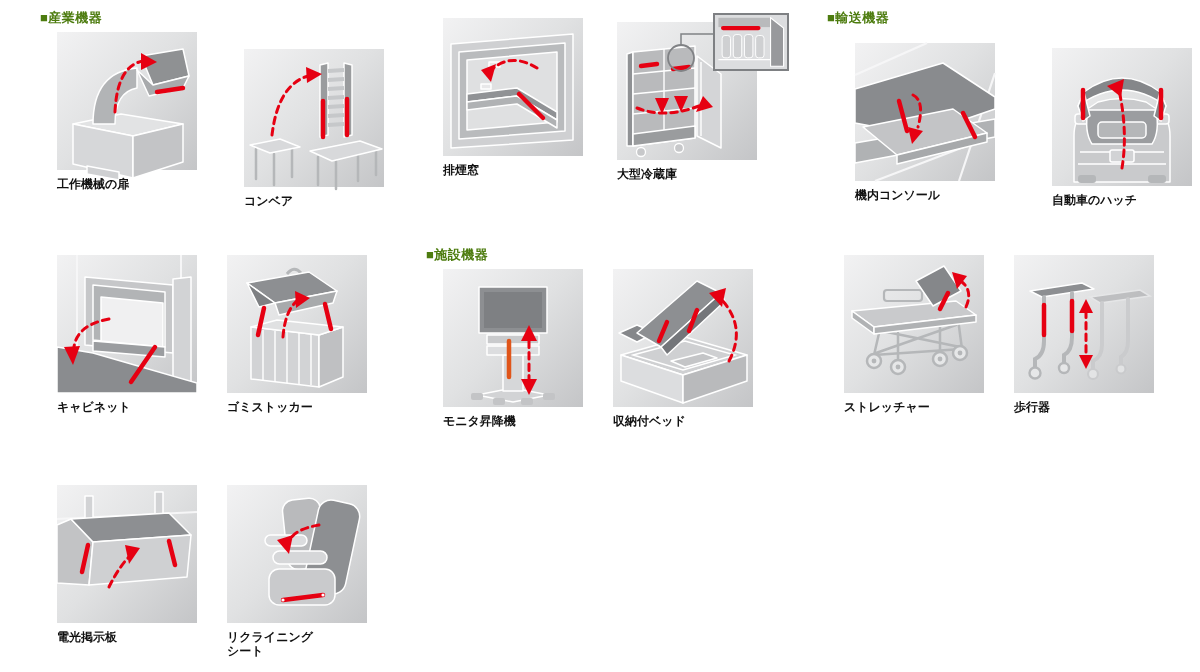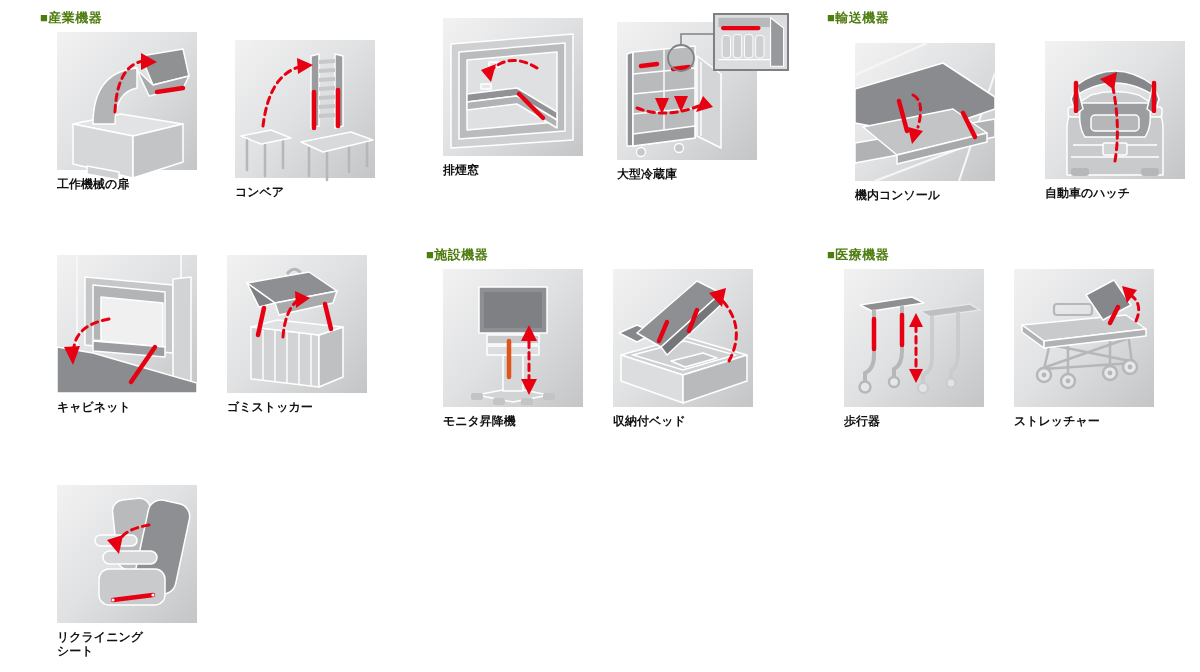--- a/index.html
+++ b/index.html
@@ -53,21 +53,21 @@
         <polygon class="ow" fill="#8f9193" points="84,24 126,17 132,44 96,53"></polygon>
         <polygon class="ow" fill="#a8aaac" points="80,38 96,53 132,44 126,56 92,64"></polygon>
         <g>
           <path class="rd" d="M58,80 Q60,34 86,29"></path>
           <polygon class="rh" points="84,21 100,30 84,38"></polygon>
           <line class="rb" x1="100" y1="60" x2="126" y2="56"></line>
         </g>
       </svg>
       <figcaption class="caption">工作機械の扉</figcaption>
     </figure>
-    <figure class="tile" style="margin:8px">
+    <figure class="tile" style="margin:17px">
       <svg class="art" viewBox="0 0 140 138">
         <g class="fr">
           <line x1="12" y1="100" x2="12" y2="130"></line>
             <line x1="30" y1="105" x2="30" y2="136"></line>
             <line x1="48" y1="100" x2="48" y2="128"></line>
           <line x1="74" y1="108" x2="74" y2="136"></line>
             <line x1="92" y1="112" x2="92" y2="140"></line>
             <line x1="114" y1="102" x2="114" y2="132"></line>
             <line x1="132" y1="100" x2="132" y2="126"></line>
         </g>
@@ -174,21 +174,21 @@
         <polygon class="ow" fill="#a7a9ab" points="42,112 132,90 132,99 42,121"></polygon>
         <g>
           <line class="rb" x1="44" y1="58" x2="52" y2="88"></line>
           <path class="rd" d="M58,52 Q70,58 63,84"></path>
           <polygon class="rh" points="53,84 68,88 57,101"></polygon>
           <line class="rb" x1="108" y1="70" x2="120" y2="94"></line>
         </g>
       </svg>
       <figcaption class="caption">機内コンソール</figcaption>
     </figure>
-    <figure class="tile" style="margin:9px">
+    <figure class="tile" style="margin:16px">
       <svg class="art" viewBox="0 0 140 138">
         <path class="ow" fill="#c9cacc" d="M22,134 L22,88 Q22,70 34,62 L46,54 Q70,47 94,54 L106,62 Q118,70 118,88 L118,134 Z"></path>
         <rect class="ow" fill="#d6d7d9" x="23" y="66" width="17" height="10" rx="3"></rect>
         <rect class="ow" fill="#d6d7d9" x="100" y="66" width="17" height="10" rx="3"></rect>
         <path class="ow" fill="#9b9da0" d="M36,62 L104,62 Q108,84 100,96 L40,96 Q32,84 36,62 Z"></path>
         <rect class="ow" fill="#b5b7b9" x="46" y="74" width="48" height="16" rx="4"></rect>
         <path class="ln" d="M28,104 L112,104 M26,116 L114,116"></path>
         <rect class="ow" fill="#d2d3d5" x="58" y="102" width="24" height="12" rx="2"></rect>
         <rect fill="#b5b7b9" x="26" y="127" width="18" height="8" rx="3"></rect>
         <rect fill="#b5b7b9" x="96" y="127" width="18" height="8" rx="3"></rect>
@@ -298,50 +298,21 @@
           <path class="rd" d="M116,92 Q134,58 108,30"></path>
           <polygon class="rh" points="96,24 113,19 109,38"></polygon>
         </g>
       </svg>
       <figcaption class="caption">収納付ベッド</figcaption>
     </figure>
   </div>
 </section>
 
 <section class="group" style="left:827px;top:248px;">
-  <h3 class="g-title">■医療機器</h3>
-  <div class="tiles">
-    <figure class="tile" style="margin:0">
-      <svg class="art" viewBox="0 0 140 138">
-        <g opacity="0.85">
-          <polygon points="76,42 126,35 136,41 86,48" fill="#b9babc" stroke="#e7e8e9" stroke-width="1.5"></polygon>
-          <g stroke="#c9cacc" stroke-width="4" fill="none" stroke-linecap="round">
-            <path d="M88,48 L88,90 Q88,102 79,106 L79,114"></path>
-            <path d="M114,44 L114,86 Q114,98 107,102 L107,110"></path>
-          </g>
-          <circle cx="79" cy="119" r="5" fill="#e6e7e8" stroke="#c9cacc" stroke-width="2.2"></circle>
-          <circle cx="107" cy="114" r="4.5" fill="#e6e7e8" stroke="#c9cacc" stroke-width="2.2"></circle>
-        </g>
-        <polygon class="ow" fill="#8d8f92" points="16,36 68,28 80,34 28,42"></polygon>
-        <g stroke="#b5b7b9" stroke-width="4" fill="none" stroke-linecap="round">
-          <path d="M30,42 L30,86 Q30,100 21,104 L21,112"></path>
-          <path d="M58,38 L58,82 Q58,96 50,100 L50,108"></path>
-        </g>
-        <circle cx="21" cy="118" r="5.5" fill="#e6e7e8" stroke="#b5b7b9" stroke-width="2.4"></circle>
-        <circle cx="50" cy="113" r="5" fill="#e6e7e8" stroke="#b5b7b9" stroke-width="2.4"></circle>
-        <g>
-          <line class="rb" x1="30" y1="50" x2="30" y2="80"></line>
-          <line class="rb" x1="58" y1="46" x2="58" y2="76"></line>
-          <line class="rd" x1="72" y1="56" x2="72" y2="102"></line>
-          <polygon class="rh" points="65,58 79,58 72,44"></polygon>
-          <polygon class="rh" points="65,100 79,100 72,114"></polygon>
-        </g>
-      </svg>
-      <figcaption class="caption">歩行器</figcaption>
-    </figure>
+  <div class="tiles">
     <figure class="tile" style="margin:0">
       <svg class="art" viewBox="0 0 140 138">
         <g class="fr">
           <path d="M36,74 L30,100 M114,64 L118,94 M32,98 L112,70 M38,76 L116,92 M30,100 L118,94"></path>
           <path d="M54,78 L54,106 M96,70 L96,98"></path>
         </g>
         <circle cx="30" cy="106" r="7" fill="#e6e7e8" stroke="#b5b7b9" stroke-width="2.5"></circle>
         <circle cx="54" cy="112" r="7" fill="#e6e7e8" stroke="#b5b7b9" stroke-width="2.5"></circle>
         <circle cx="96" cy="104" r="7" fill="#e6e7e8" stroke="#b5b7b9" stroke-width="2.5"></circle>
         <circle cx="116" cy="98" r="7" fill="#e6e7e8" stroke="#b5b7b9" stroke-width="2.5"></circle>
@@ -355,25 +326,70 @@
         <polygon class="ow" fill="#b0b2b4" points="30,72 132,60 132,67 30,79"></polygon>
         <polygon class="ow" fill="#85878a" points="72,26 100,11 117,36 89,51"></polygon>
         <g>
           <line class="rb" x1="96" y1="54" x2="104" y2="38"></line>
           <path class="rd" d="M122,52 Q129,36 118,27"></path>
           <polygon class="rh" points="108,17 123,21 113,34"></polygon>
         </g>
       </svg>
       <figcaption class="caption">ストレッチャー</figcaption>
     </figure>
+    <figure class="tile" style="margin:0">
+      <svg class="art" viewBox="0 0 140 138">
+        <g opacity="0.85">
+          <polygon points="76,42 126,35 136,41 86,48" fill="#b9babc" stroke="#e7e8e9" stroke-width="1.5"></polygon>
+          <g stroke="#c9cacc" stroke-width="4" fill="none" stroke-linecap="round">
+            <path d="M88,48 L88,90 Q88,102 79,106 L79,114"></path>
+            <path d="M114,44 L114,86 Q114,98 107,102 L107,110"></path>
+          </g>
+          <circle cx="79" cy="119" r="5" fill="#e6e7e8" stroke="#c9cacc" stroke-width="2.2"></circle>
+          <circle cx="107" cy="114" r="4.5" fill="#e6e7e8" stroke="#c9cacc" stroke-width="2.2"></circle>
+        </g>
+        <polygon class="ow" fill="#8d8f92" points="16,36 68,28 80,34 28,42"></polygon>
+        <g stroke="#b5b7b9" stroke-width="4" fill="none" stroke-linecap="round">
+          <path d="M30,42 L30,86 Q30,100 21,104 L21,112"></path>
+          <path d="M58,38 L58,82 Q58,96 50,100 L50,108"></path>
+        </g>
+        <circle cx="21" cy="118" r="5.5" fill="#e6e7e8" stroke="#b5b7b9" stroke-width="2.4"></circle>
+        <circle cx="50" cy="113" r="5" fill="#e6e7e8" stroke="#b5b7b9" stroke-width="2.4"></circle>
+        <g>
+          <line class="rb" x1="30" y1="50" x2="30" y2="80"></line>
+          <line class="rb" x1="58" y1="46" x2="58" y2="76"></line>
+          <line class="rd" x1="72" y1="56" x2="72" y2="102"></line>
+          <polygon class="rh" points="65,58 79,58 72,44"></polygon>
+          <polygon class="rh" points="65,100 79,100 72,114"></polygon>
+        </g>
+      </svg>
+      <figcaption class="caption">歩行器</figcaption>
+    </figure>
   </div>
 </section>
 
 <section class="group" style="left:40px;top:478px;">
   <div class="tiles">
+    <figure class="tile" style="margin:0">
+      <svg class="art" viewBox="0 0 140 138">
+        <line x1="0" y1="34" x2="140" y2="27" stroke="#f6f6f7" stroke-width="2.2"></line>
+        <rect class="ow" fill="#d2d3d5" x="28" y="11" width="8" height="23"></rect>
+        <rect class="ow" fill="#d2d3d5" x="98" y="7" width="8" height="23"></rect>
+        <polygon class="ow" fill="#c2c3c5" points="0,40 14,34 36,57 32,100 0,98"></polygon>
+        <polygon class="ow" fill="#8d8f92" points="14,34 112,28 134,50 36,57"></polygon>
+        <polygon class="ow" fill="#cfd0d2" points="36,57 134,50 130,92 32,100"></polygon>
+        <g>
+          <line class="rb" x1="31" y1="60" x2="25" y2="87"></line>
+          <line class="rb" x1="112" y1="56" x2="118" y2="80"></line>
+          <path class="rd" d="M52,102 Q63,80 74,70"></path>
+          <polygon class="rh" points="68,60 83,63 72,79"></polygon>
+        </g>
+      </svg>
+      <figcaption class="caption">電光掲示板</figcaption>
+    </figure>
     <figure class="tile" style="margin:0">
       <svg class="art" viewBox="0 0 140 138">
         <rect class="ow" fill="#b9babc" x="58" y="14" width="38" height="70" rx="11" transform="rotate(-6 77 49)"></rect>
         <rect class="ow" fill="#dcdddf" x="38" y="50" width="42" height="11" rx="5.5"></rect>
         <rect class="ow" fill="#8d8f92" x="84" y="16" width="42" height="92" rx="13" transform="rotate(12 105 62)"></rect>
         <rect class="ow" fill="#c9cacc" x="42" y="84" width="66" height="36" rx="10"></rect>
         <rect class="ow" fill="#d6d7d9" x="46" y="66" width="54" height="13" rx="6.5"></rect>
         <g>
           <path class="rd" d="M92,40 Q68,44 62,56"></path>
           <polygon class="rh" points="50,55 66,50 62,69"></polygon>

